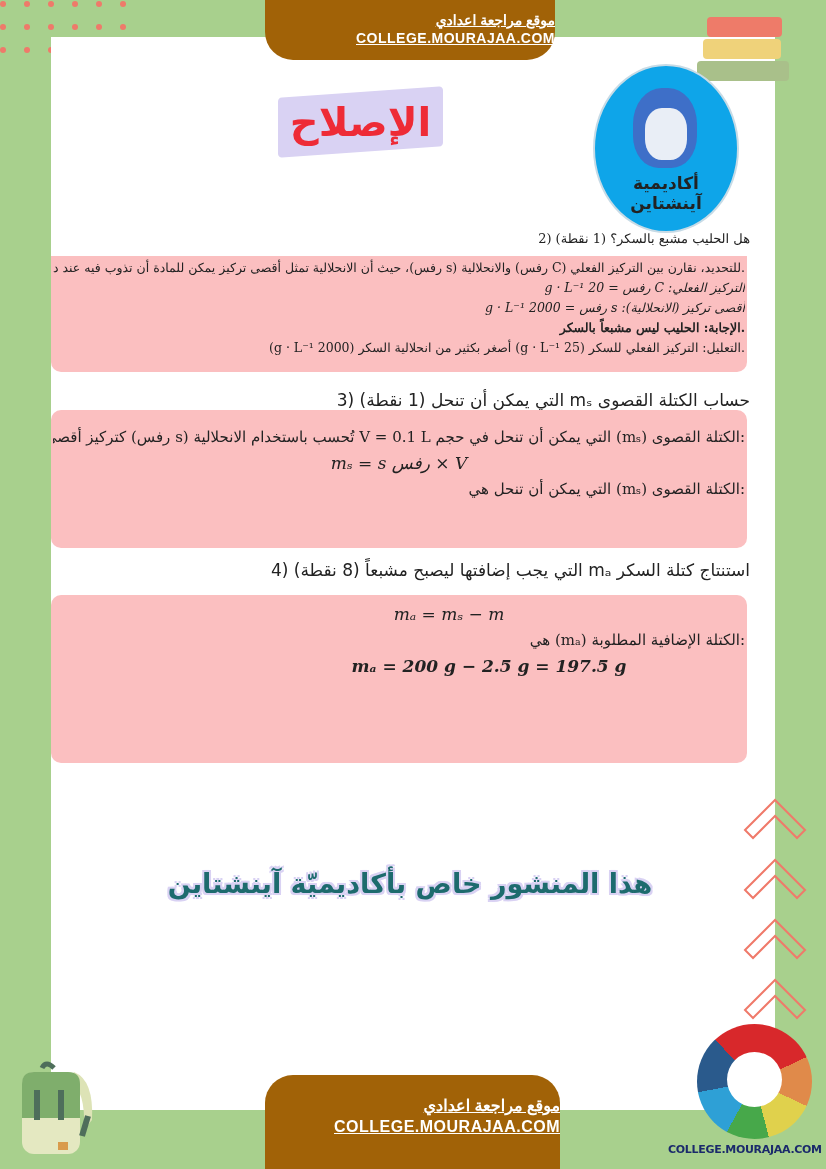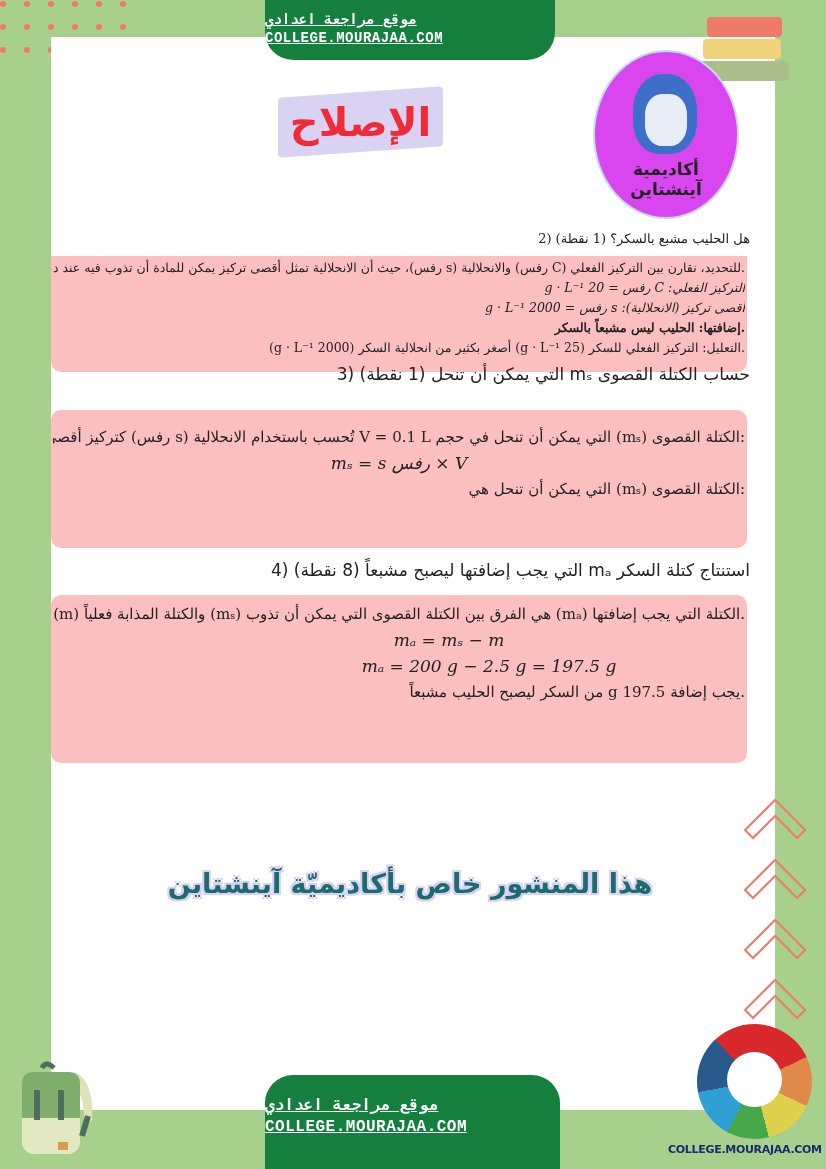--- a/index.html
+++ b/index.html
@@ -1,30 +1,30 @@
 <!DOCTYPE html>
 <html><head>
 <meta charset="utf-8">
 <style>
   html,body{margin:0;padding:0;}
   body{width:826px;height:1169px;position:relative;overflow:hidden;background:#a8d08d;font-family:"DejaVu Serif",serif;color:#222;}
   .panel{position:absolute;left:51px;top:37px;width:724px;height:1073px;background:#fff;}
   .dots{position:absolute;left:0;top:0;width:130px;height:60px;}
   .dot{position:absolute;width:6px;height:6px;border-radius:50%;background:#ef7a6a;}
-  .tab{position:absolute;background:#15803d;text-align:left;color:#fff;font-family:Liberation Mono, monospace;font-weight:bold;}
+  .tab{position:absolute;background:#a16207;text-align:right;color:#fff;font-family:Liberation Sans, sans-serif;font-weight:bold;}
   .tab-top{left:265px;top:0;width:290px;height:60px;border-radius:0 0 28px 28px;}
   .tab-bottom{left:265px;top:1075px;width:295px;height:94px;border-radius:28px 28px 0 0;}
   .tab .ar{font-size:14px;text-decoration:underline;display:block;line-height:18px;}
   .tab .en{font-size:14px;text-decoration:underline;display:block;letter-spacing:0.5px;line-height:18px;}
   .tab-top .ar{margin-top:11px;}
   .tab-bottom .ar{margin-top:22px;font-size:16px;}
   .tab-bottom .en{font-size:16px;line-height:24px;}
   .title{position:absolute;left:278px;top:92px;width:165px;height:60px;background:#d9d2f3;transform:skewY(-4deg);border-radius:4px;}
   .title span{display:block;text-align:center;font-family:"DejaVu Sans",sans-serif;font-weight:bold;font-size:40px;color:#ee2b36;line-height:60px;transform:skewY(4deg);}
-  .logo{position:absolute;left:593px;top:50px;width:142px;height:165px;border-radius:50%;border:2px solid #c7dbe6;background:#d946ef;overflow:hidden;}
+  .logo{position:absolute;left:593px;top:64px;width:142px;height:165px;border-radius:50%;border:2px solid #c7dbe6;background:#0ea5e9;overflow:hidden;}
   .logo .face{position:absolute;left:38px;top:22px;width:64px;height:80px;border-radius:45% 45% 40% 40%;background:#3e6fc8;}
   .logo .skin{position:absolute;left:50px;top:42px;width:42px;height:52px;border-radius:40%;background:#e9eef6;}
   .logo .txt{position:absolute;left:0;right:0;bottom:18px;text-align:center;font-family:"DejaVu Sans",sans-serif;font-size:17px;font-weight:bold;color:#222;}
   .books{position:absolute;left:695px;top:15px;width:110px;height:75px;}
   .book{position:absolute;height:20px;border-radius:4px;}
   .q{position:absolute;left:51px;right:76px;direction:rtl;}
   .q-label{font-size:13px;}
   .q-label.big{font-size:17px;font-family:"DejaVu Sans",sans-serif;}
   .box{position:absolute;left:51px;width:696px;background:#fbbfc0;direction:rtl;text-align:right;font-size:12.5px;line-height:20px;padding:2px 2px;box-sizing:border-box;}
   .box.r{border-radius:0 0 10px 10px;}
@@ -86,41 +86,40 @@
   <div class="txt">أكاديمية آينشتاين</div>
 </div>
 
 <div class="q" style="top:228px;">
   <span class="q-label">هل الحليب مشبع بالسكر؟ (1 نقطة) (2</span>
 </div>
 <div class="box r" style="top:256px;height:116px;">
   <div class="line">.للتحديد، نقارن بين التركيز الفعلي (C رفس) والانحلالية (s رفس)، حيث أن الانحلالية تمثل أقصى تركيز يمكن للمادة أن تذوب فيه عند درجة حرارة معينة</div>
   <div class="line eq">التركيز الفعلي: C رفس = 20 g · L⁻¹</div>
   <div class="line eq">أقصى تركيز (الانحلالية): s رفس = 2000 g · L⁻¹</div>
-  <div class="line" style="font-weight:bold">.إضافتها: الحليب ليس مشبعاً بالسكر</div>
+  <div class="line" style="font-weight:bold">.الإجابة: الحليب ليس مشبعاً بالسكر</div>
   <div class="line">.التعليل: التركيز الفعلي للسكر (25 g · L⁻¹) أصغر بكثير من انحلالية السكر (2000 g · L⁻¹)</div>
 </div>
 
-<div class="q" style="top:364px;">
+<div class="q" style="top:390px;">
   <span class="q-label big">حساب الكتلة القصوى mₛ التي يمكن أن تنحل (1 نقطة) (3</span>
 </div>
 <div class="box rr" style="top:410px;height:138px;padding-top:14px;">
   <div class="line">:الكتلة القصوى (mₛ) التي يمكن أن تنحل في حجم V = 0.1 L تُحسب باستخدام الانحلالية (s رفس) كتركيز أقصى</div>
   <div class="center" style="margin-right:0;">mₛ = s رفس × V</div>
   <div class="line">:الكتلة القصوى (mₛ) التي يمكن أن تنحل هي</div>
 </div>
 
 <div class="q" style="top:560px;">
   <span class="q-label big">استنتاج كتلة السكر mₐ التي يجب إضافتها ليصبح مشبعاً (8 نقطة) (4</span>
 </div>
 <div class="box rr" style="top:595px;height:168px;padding-top:6px;">
-  <div class="line">.الكتلة التي يجب إضافتها (mₐ) هي الفرق بين الكتلة القصوى التي يمكن أن تذوب (mₛ) والكتلة المذابة فعلياً (m)</div>
   <div class="center" style="padding-left:100px;">mₐ = mₛ − m</div>
-  <div class="center" style="padding-left:180px;">mₐ = 200 g − 2.5 g = 197.5 g</div>
-  <div class="line">.يجب إضافة 197.5 g من السكر ليصبح الحليب مشبعاً</div>
+  <div class="line">:الكتلة الإضافية المطلوبة (mₐ) هي</div>
+  <div class="center" style="padding-left:180px;font-weight:bold;">mₐ = 200 g − 2.5 g = 197.5 g</div>
 </div>
 
 <div class="notice">
   <div>هذا المنشور خاص بأكاديميّة آينشتاين</div>
 </div>
 
 <div class="chevrons">
   <svg width="80" height="240" viewBox="0 0 80 240">
     <g fill="none" stroke="#ef7a6a" stroke-width="2">
       <path d="M10 40 L40 10 L70 40 L62 48 L40 26 L18 48 Z"></path>

